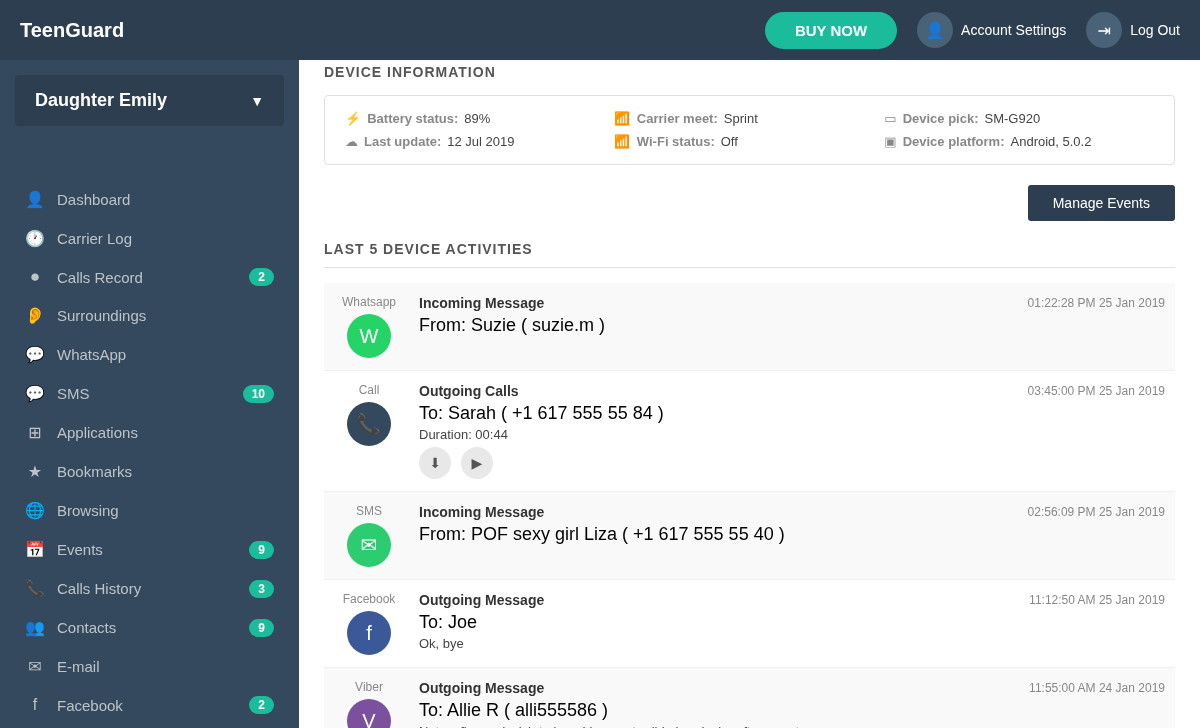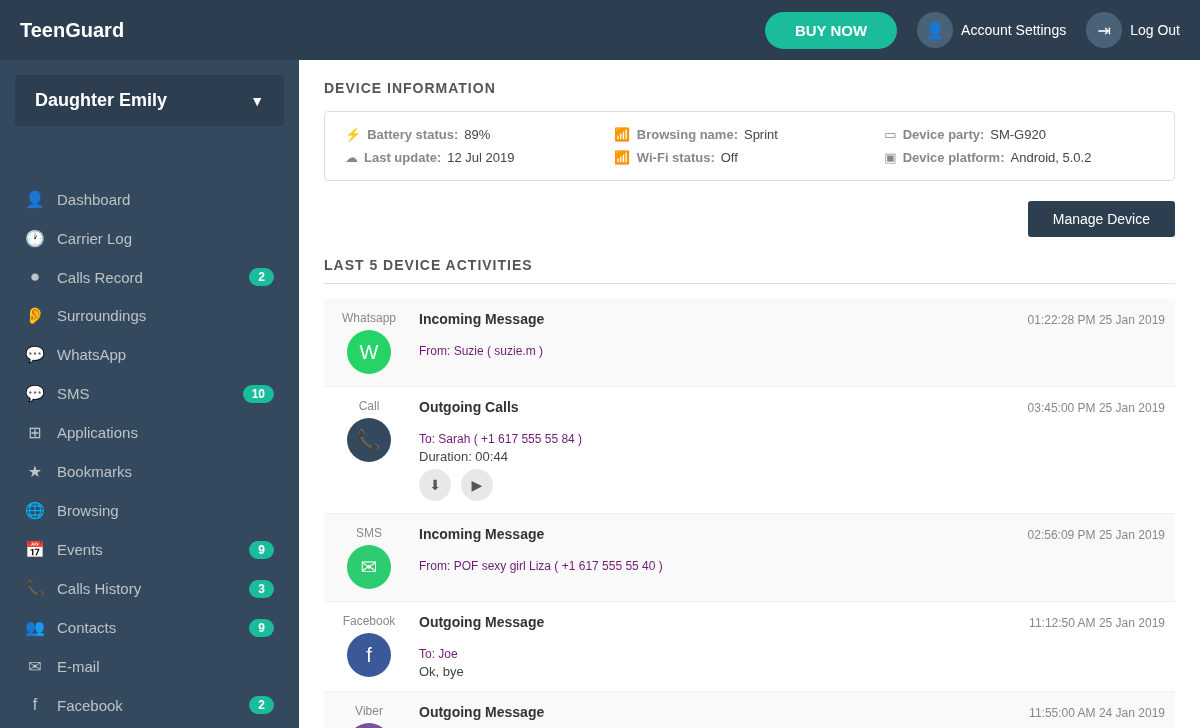--- a/index.html
+++ b/index.html
@@ -119,21 +119,21 @@
       padding: 2px 9px;
       font-size: 12px;
       font-weight: bold;
     }
 
     
     .content {
       flex: 1;
       background: white;
       overflow-y: auto;
-      padding: 20px 25px;
+      padding: 4px 25px;
     }
 
     
     .device-info-title {
       font-size: 14px;
       font-weight: bold;
       color: #555;
       letter-spacing: 1px;
       margin-bottom: 15px;
     }
@@ -211,35 +211,35 @@
       display: flex;
       align-items: center;
       justify-content: center;
       font-size: 20px;
       color: white;
     }
     .activity-body { flex: 1; }
     .activity-top {
       display: flex;
       justify-content: space-between;
-      align-items: flex-end;
+      align-items: center;
     }
     .activity-type {
       font-weight: bold;
       font-size: 14px;
       color: #333;
     }
     .activity-time {
       font-size: 12px;
       color: #888;
     }
     .activity-from {
-      font-size: 12px;
-      color: #701a75;
-      margin-top: 17px;
+      font-size: 18px;
+      color: #000000;
+      margin-top: 4px;
     }
     .activity-msg {
       font-size: 13px;
       color: #444;
       margin-top: 3px;
     }
     .activity-actions {
       display: flex;
       gap: 10px;
       margin-top: 5px;
@@ -356,47 +356,47 @@
 
     <div class="device-info-title">DEVICE INFORMATION</div>
     <div class="device-info-grid">
       <div class="device-info-item">
         <span style="color:#f39c12">⚡</span>
         <span class="label">Battery status:</span>
         <span class="value">89%</span>
       </div>
       <div class="device-info-item">
         <span style="color:#888">📶</span>
-        <span class="label">Browsing name:</span>
+        <span class="label">Carrier meet:</span>
         <span class="value">Sprint</span>
       </div>
       <div class="device-info-item">
         <span style="color:#888">▭</span>
-        <span class="label">Device party:</span>
+        <span class="label">Device pick:</span>
         <span class="value">SM-G920</span>
       </div>
       <div class="device-info-item">
         <span style="color:#888">☁</span>
         <span class="label">Last update:</span>
         <span class="value">12 Jul 2019</span>
       </div>
       <div class="device-info-item">
         <span style="color:#888">📶</span>
         <span class="label">Wi-Fi status:</span>
         <span class="value">Off</span>
       </div>
       <div class="device-info-item">
         <span style="color:#888">▣</span>
         <span class="label">Device platform:</span>
         <span class="value">Android, 5.0.2</span>
       </div>
     </div>
 
     <div class="manage-btn-row">
-      <button class="manage-btn">Manage Device</button>
+      <button class="manage-btn">Manage Events</button>
     </div>
 
     <div class="activities-title">LAST 5 DEVICE ACTIVITIES</div>
     <div id="activities-list">
         <div class="activity-item">
           <div class="activity-icon-wrap">
             <div class="activity-icon-label">Whatsapp</div>
             <div class="activity-circle" style="background: rgb(37, 211, 102);">W</div>
           </div>
           <div class="activity-body">

